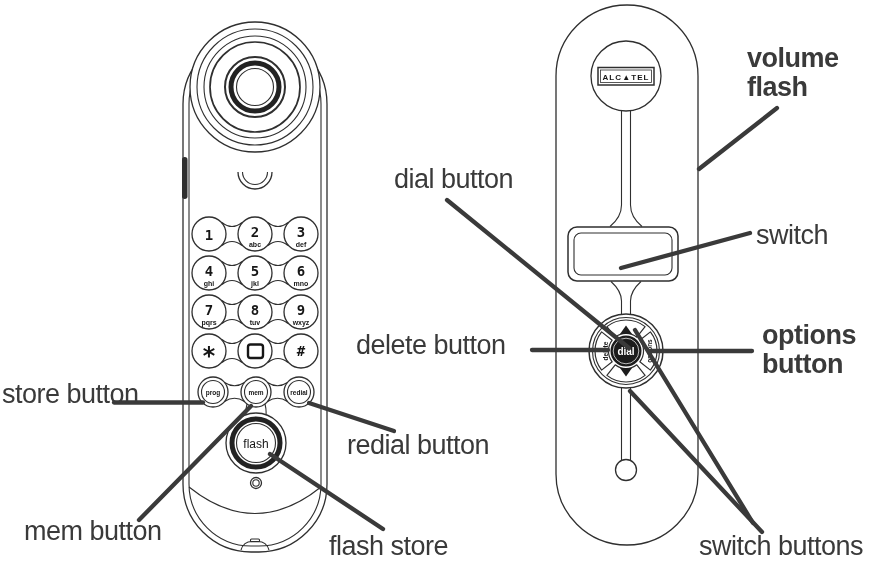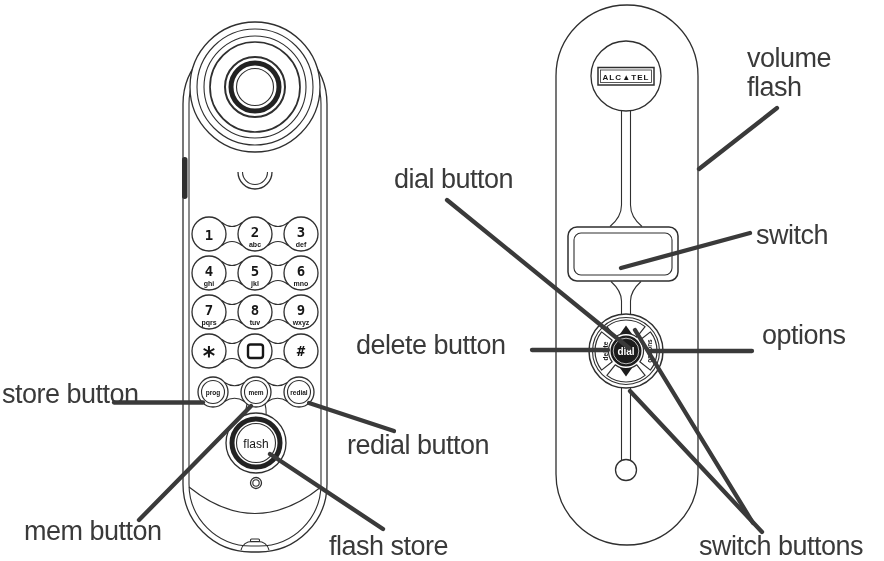--- a/index.html
+++ b/index.html
@@ -1,21 +1,21 @@
 <!DOCTYPE html>
 <html><head>
 <meta charset="utf-8">
 <style>
   html,body{margin:0;padding:0;background:#fff;}
   .canvas{position:relative;width:884px;height:561px;background:#fff;overflow:hidden;
           font-family:"Liberation Sans",sans-serif;}
   .canvas svg{position:absolute;left:0;top:0;}
   .lbl{position:absolute;font-size:27px;line-height:29px;color:#3a3a3a;
        letter-spacing:-0.5px;white-space:nowrap;}
-  .lbl .line{display:block;}
+  .lbl .line{display:block;font-weight:bold;}
 
   
   .ol{fill:none;stroke:#2f2f2f;stroke-width:1.3px;}
   .olw{fill:#fff;stroke:#2f2f2f;stroke-width:1.3px;}
   .thin{fill:none;stroke:#2f2f2f;stroke-width:1.1px;}
   .kd{font:700 14px "DejaVu Sans Mono",monospace;fill:#161616;text-anchor:middle;}
   .kstar{font:700 24px "DejaVu Sans Mono",monospace;fill:#161616;text-anchor:middle;}
   .ks{font:700 7px "Liberation Sans",sans-serif;fill:#161616;text-anchor:middle;}
   .kf{font:700 6.5px "Liberation Sans",sans-serif;fill:#161616;text-anchor:middle;}
   .flash-t{font:500 12px "Liberation Sans",sans-serif;fill:#161616;text-anchor:middle;}
@@ -194,16 +194,17 @@
   <div class="lbl" style="left:394px;top:165px">dial button</div>
   <div class="lbl" style="left:347px;top:431px">redial button</div>
   <div class="lbl" style="left:356px;top:331px">delete button</div>
   <div class="lbl" style="left:747px;top:44px">
     <span class="line">volume</span>
     <span class="line">flash</span>
   </div>
   <div class="lbl" style="left:756px;top:221px">switch</div>
   <div class="lbl" style="left:762px;top:321px">
     <span class="line">options</span>
+    <span class="line">button</span>
   </div>
   <div class="lbl" style="left:699px;top:532px">switch buttons</div>
 
 </div>
 
 </body></html>

